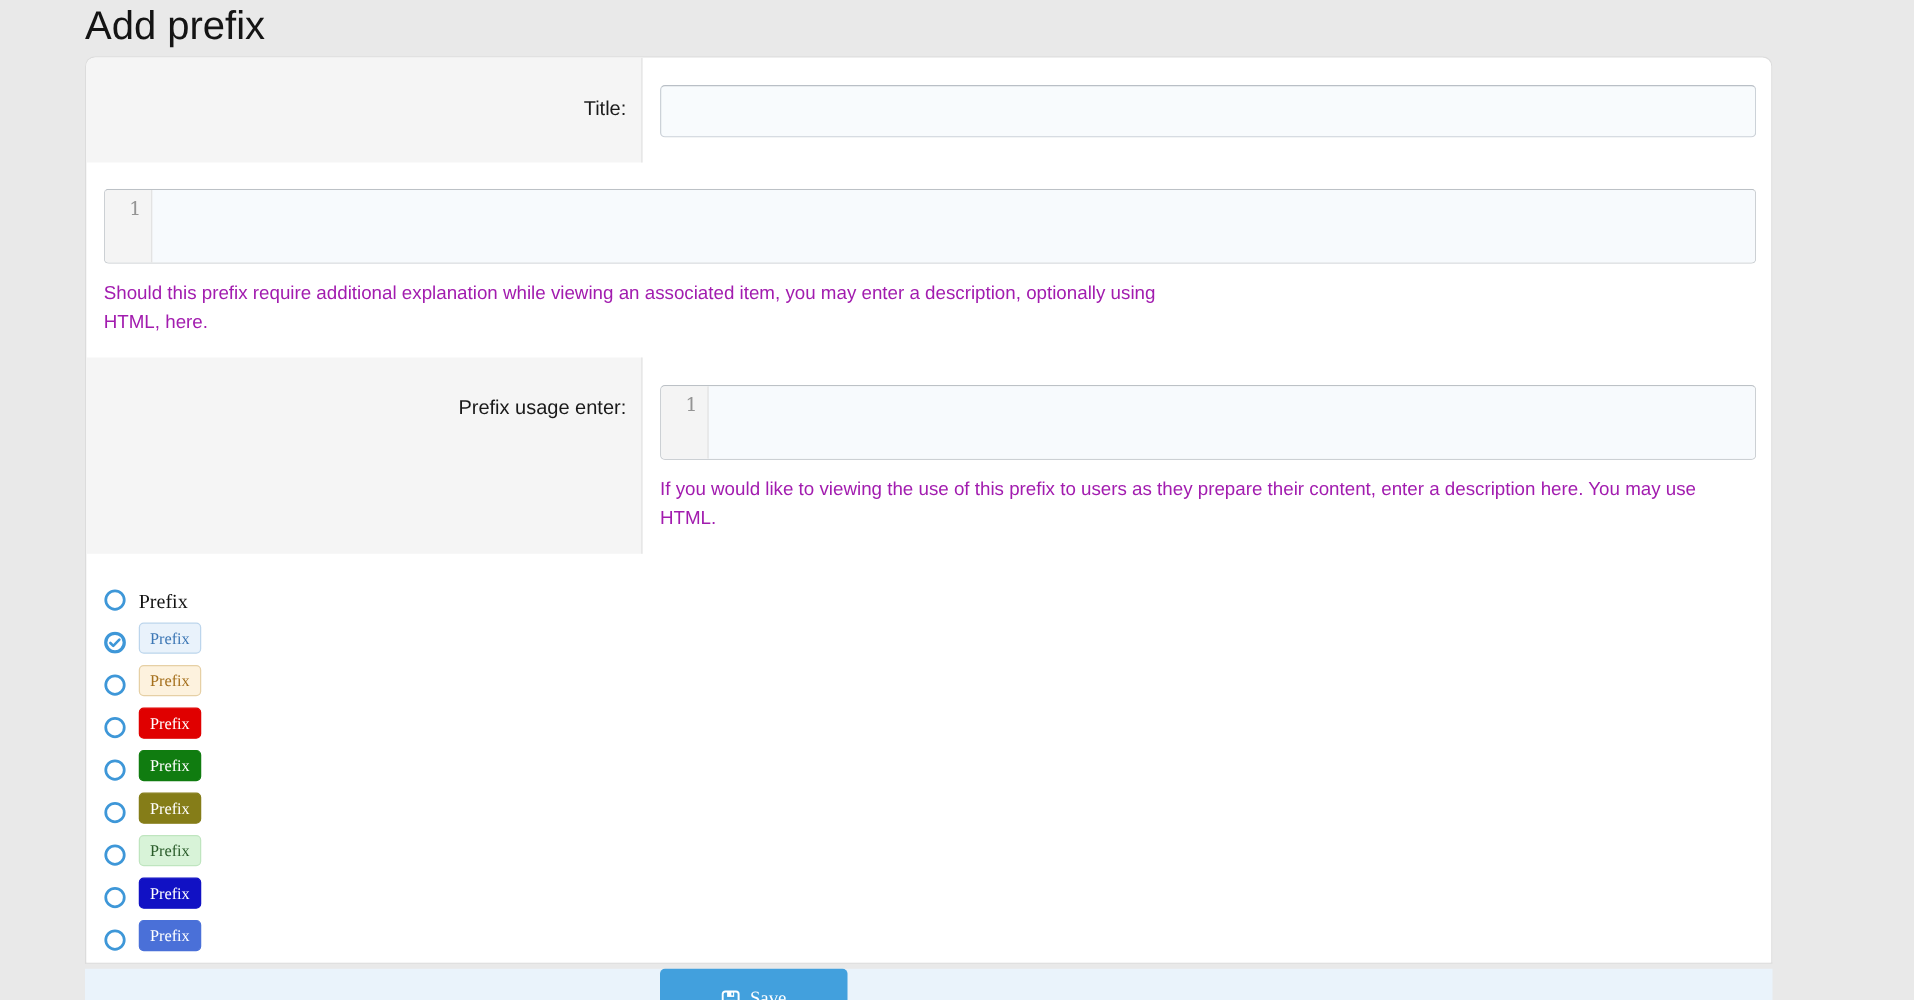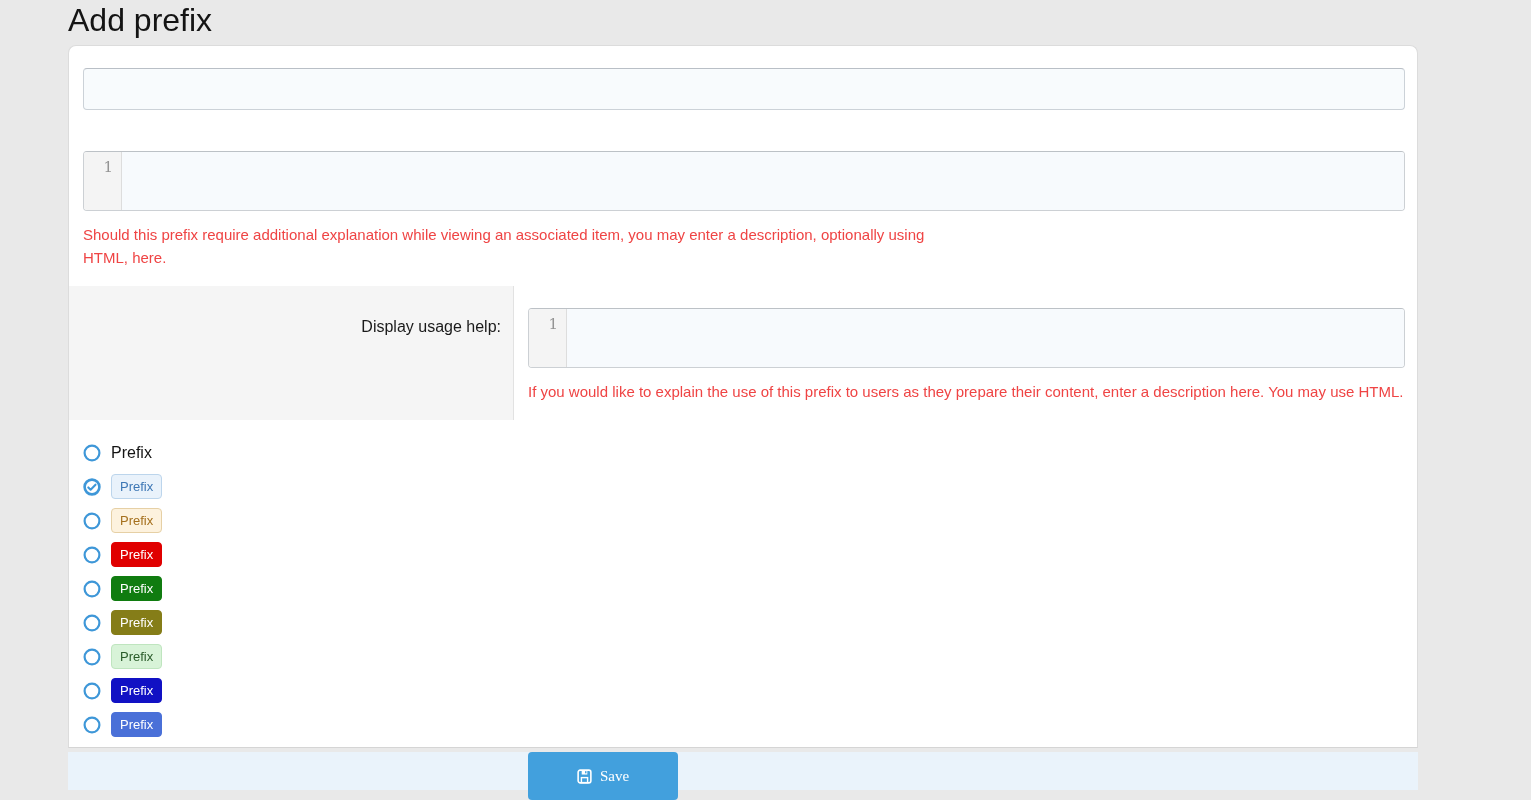--- a/index.html
+++ b/index.html
@@ -47,27 +47,27 @@
     border:1px solid #ccd0d4;border-top-color:#bcc1c6;border-radius:4px;overflow:hidden;
     cursor:text;
   }
   .gutter{
     flex:0 0 38px;background:#f4f4f4;border-right:1px solid #dddddd;
     text-align:right;padding:6px 8px 0 0;box-sizing:border-box;
     font-family:"DejaVu Serif", serif;font-size:15px;color:#949494;
   }
   .editor-area{flex:1;background:#f7fafd;}
   .explain{
-    margin:12px 0 0 0;font-size:15px;line-height:23px;color:#ef4444;max-width:880px;
+    margin:12px 0 0 0;font-size:15px;line-height:23px;color:#a21caf;max-width:880px;
   }
   
   .row-radios .cell-label{padding-top:24px;}
   .row-radios .cell-content{padding-top:19px;padding-bottom:2px;}
   .radio-row{
-    display:flex;align-items:center;height:27px;margin-bottom:7px;cursor:pointer;width:max-content;
+    display:flex;align-items:flex-end;height:27px;margin-bottom:7px;cursor:pointer;width:max-content;font-family:Liberation Serif, serif;
   }
   .radio-icon{
     width:18px;height:18px;margin-right:10px;display:inline-flex;
     color:var(--radio-accent,#3e97d8);
   }
   .radio-icon svg{display:block;}
   .radio-row .icon-checked{display:none;}
   .radio-row.is-checked .icon-checked{display:inline-flex;}
   .prefix-badge{
     display:inline-block;font-size:13px;line-height:15px;
@@ -91,43 +91,44 @@
   .save-icon{display:inline-flex;}
 </style>
 </head>
 <body style="background: rgb(233, 233, 233);">
 
 <h1 class="page-title">Add prefix</h1>
 
 <div class="panel">
 
   <div class="row row-title">
+    <div class="cell-label">Title:</div>
     <div class="cell-content">
       <input class="text-input" type="text" value="" style="">
     </div>
   </div>
 
   <div class="row row-editor1">
     <div class="cell-content">
       <div class="code-editor">
         <div class="gutter">1</div>
         <div class="editor-area"></div>
       </div>
       <p class="explain">Should this prefix require additional explanation while viewing an associated item, you may enter a description, optionally using HTML, here.</p>
     </div>
   </div>
 
   <div class="row row-editor2">
-    <div class="cell-label">Display usage help:</div>
+    <div class="cell-label">Prefix usage enter:</div>
     <div class="cell-content">
       <div class="code-editor">
         <div class="gutter">1</div>
         <div class="editor-area"></div>
       </div>
-      <p class="explain">If you would like to explain the use of this prefix to users as they prepare their content, enter a description here. You may use HTML.</p>
+      <p class="explain">If you would like to viewing the use of this prefix to users as they prepare their content, enter a description here. You may use HTML.</p>
     </div>
   </div>
 
   <div class="row row-radios">
     <div class="cell-content" id="radio-list">
 
       <label class="radio-row">
         <span class="radio-icon">
           <svg class="icon-unchecked" viewBox="0 0 18 18" width="18" height="18">
               <circle cx="9" cy="9" r="7.4" fill="#fff" stroke="currentColor" stroke-width="2.2"></circle>

